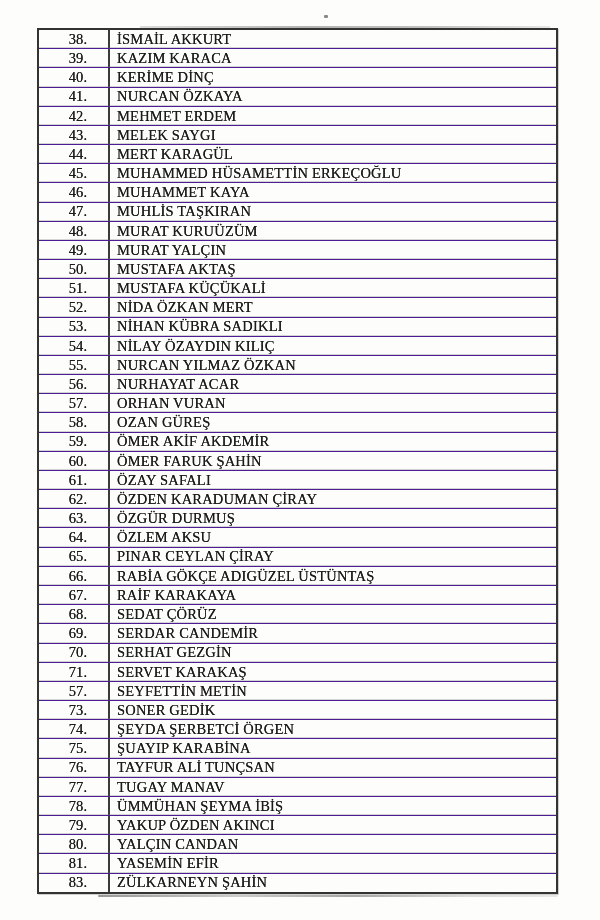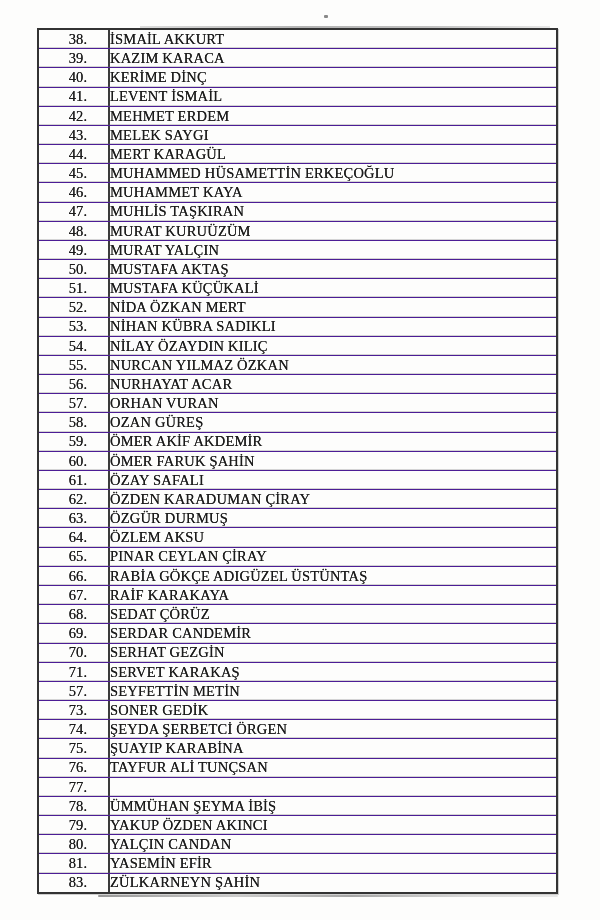--- a/index.html
+++ b/index.html
@@ -49,20 +49,21 @@
     text-align: center;
     padding-left: 9px;
     border-right: 2px solid #3b3b3b;
     align-self: stretch;
     display: flex;
     align-items: center;
     justify-content: center;
   }
   .cell.name {
     flex: 1;
+    padding-left: 7px;
   }
   
   .artifact { position: absolute; pointer-events: none; }
   .smudge-bottom {
     left: 98px; top: 895px; width: 460px; height: 2px;
     background: linear-gradient(90deg,
       rgba(70,70,70,0.55), rgba(110,110,110,0.35) 30%,
       rgba(80,80,80,0.5) 55%, rgba(130,130,130,0.3) 80%,
       rgba(150,150,150,0.2));
     border-radius: 1px;
@@ -97,21 +98,21 @@
     <div class="cell name">KAZIM KARACA</div>
   </div>
 
   <div class="row">
     <div class="cell num">40.</div>
     <div class="cell name">KERİME DİNÇ</div>
   </div>
 
   <div class="row">
     <div class="cell num">41.</div>
-    <div class="cell name">LEVENT İSMAİL</div>
+    <div class="cell name">NURCAN ÖZKAYA</div>
   </div>
 
   <div class="row">
     <div class="cell num">42.</div>
     <div class="cell name">MEHMET ERDEM</div>
   </div>
 
   <div class="row">
     <div class="cell num">43.</div>
     <div class="cell name">MELEK SAYGI</div>
@@ -277,20 +278,21 @@
     <div class="cell name">ŞUAYIP KARABİNA</div>
   </div>
 
   <div class="row">
     <div class="cell num">76.</div>
     <div class="cell name">TAYFUR ALİ TUNÇSAN</div>
   </div>
 
   <div class="row">
     <div class="cell num">77.</div>
+    <div class="cell name">TUGAY MANAV</div>
   </div>
 
   <div class="row">
     <div class="cell num">78.</div>
     <div class="cell name">ÜMMÜHAN ŞEYMA İBİŞ</div>
   </div>
 
   <div class="row">
     <div class="cell num">79.</div>
     <div class="cell name">YAKUP ÖZDEN AKINCI</div>

